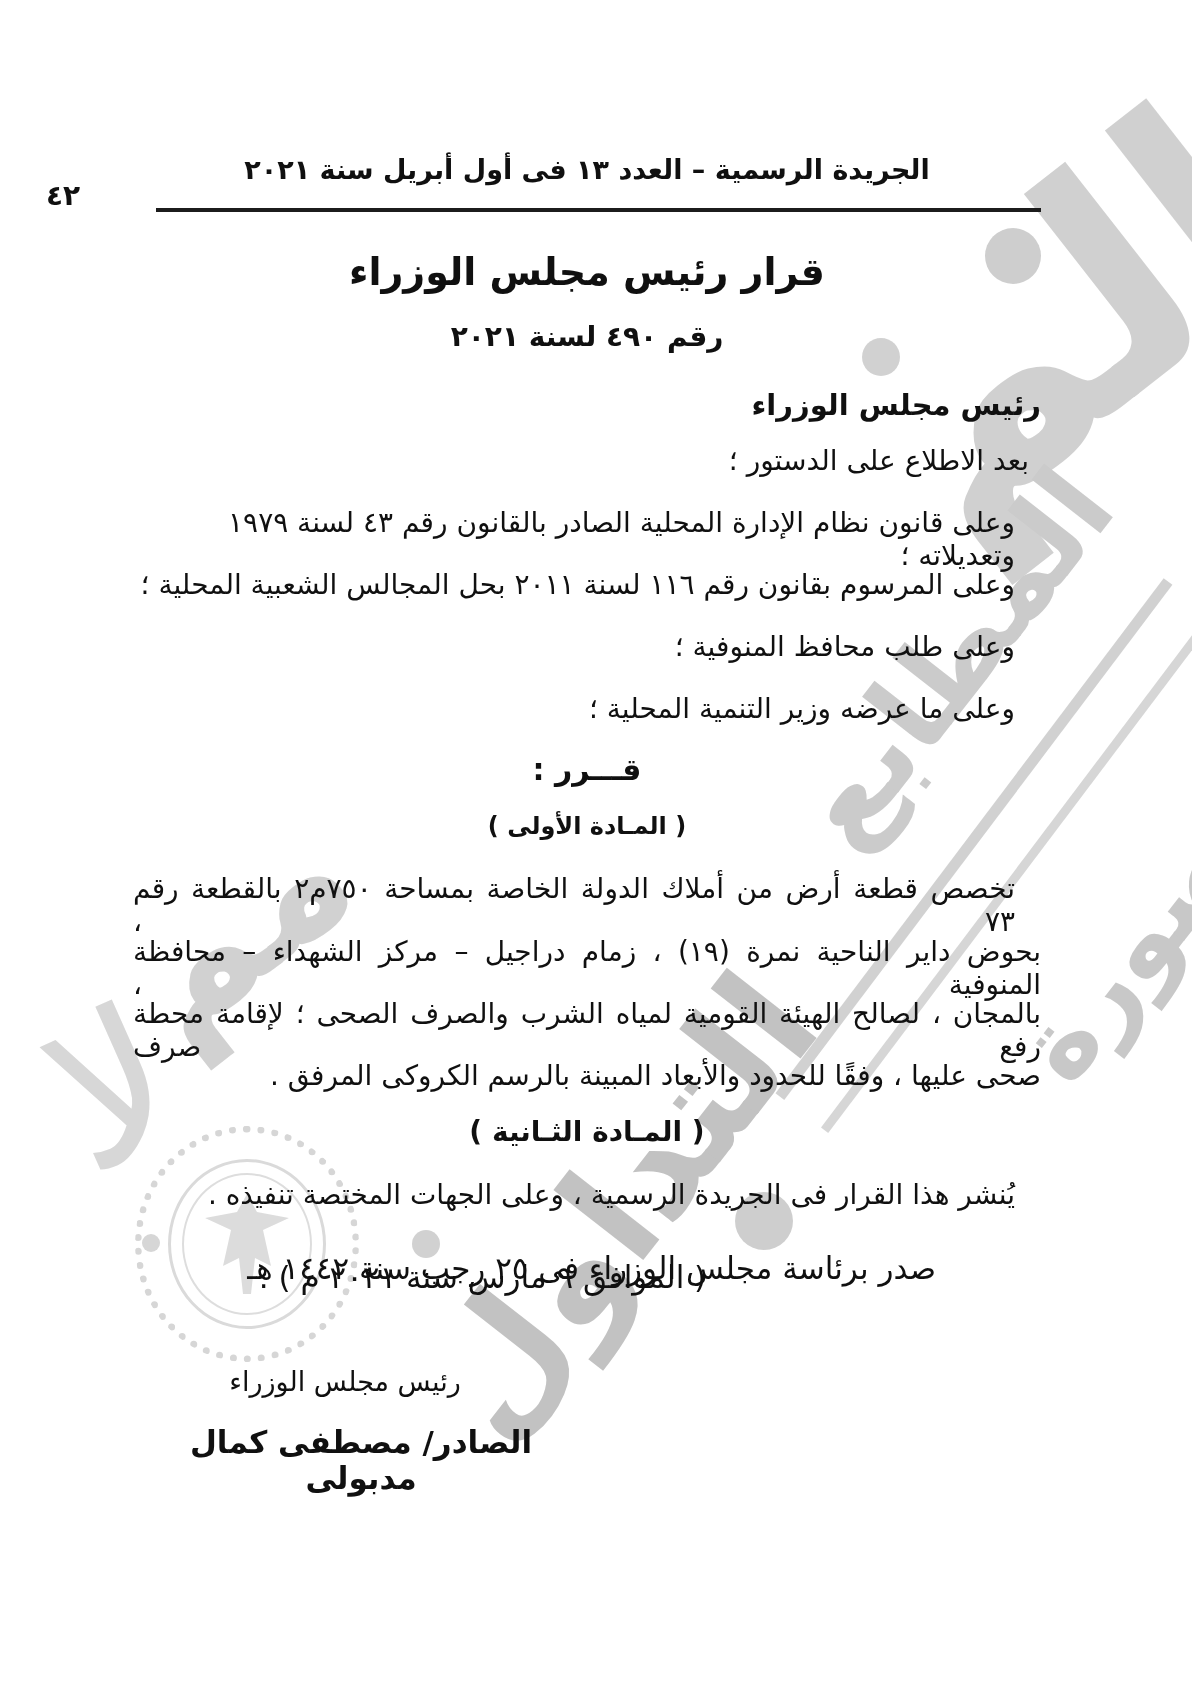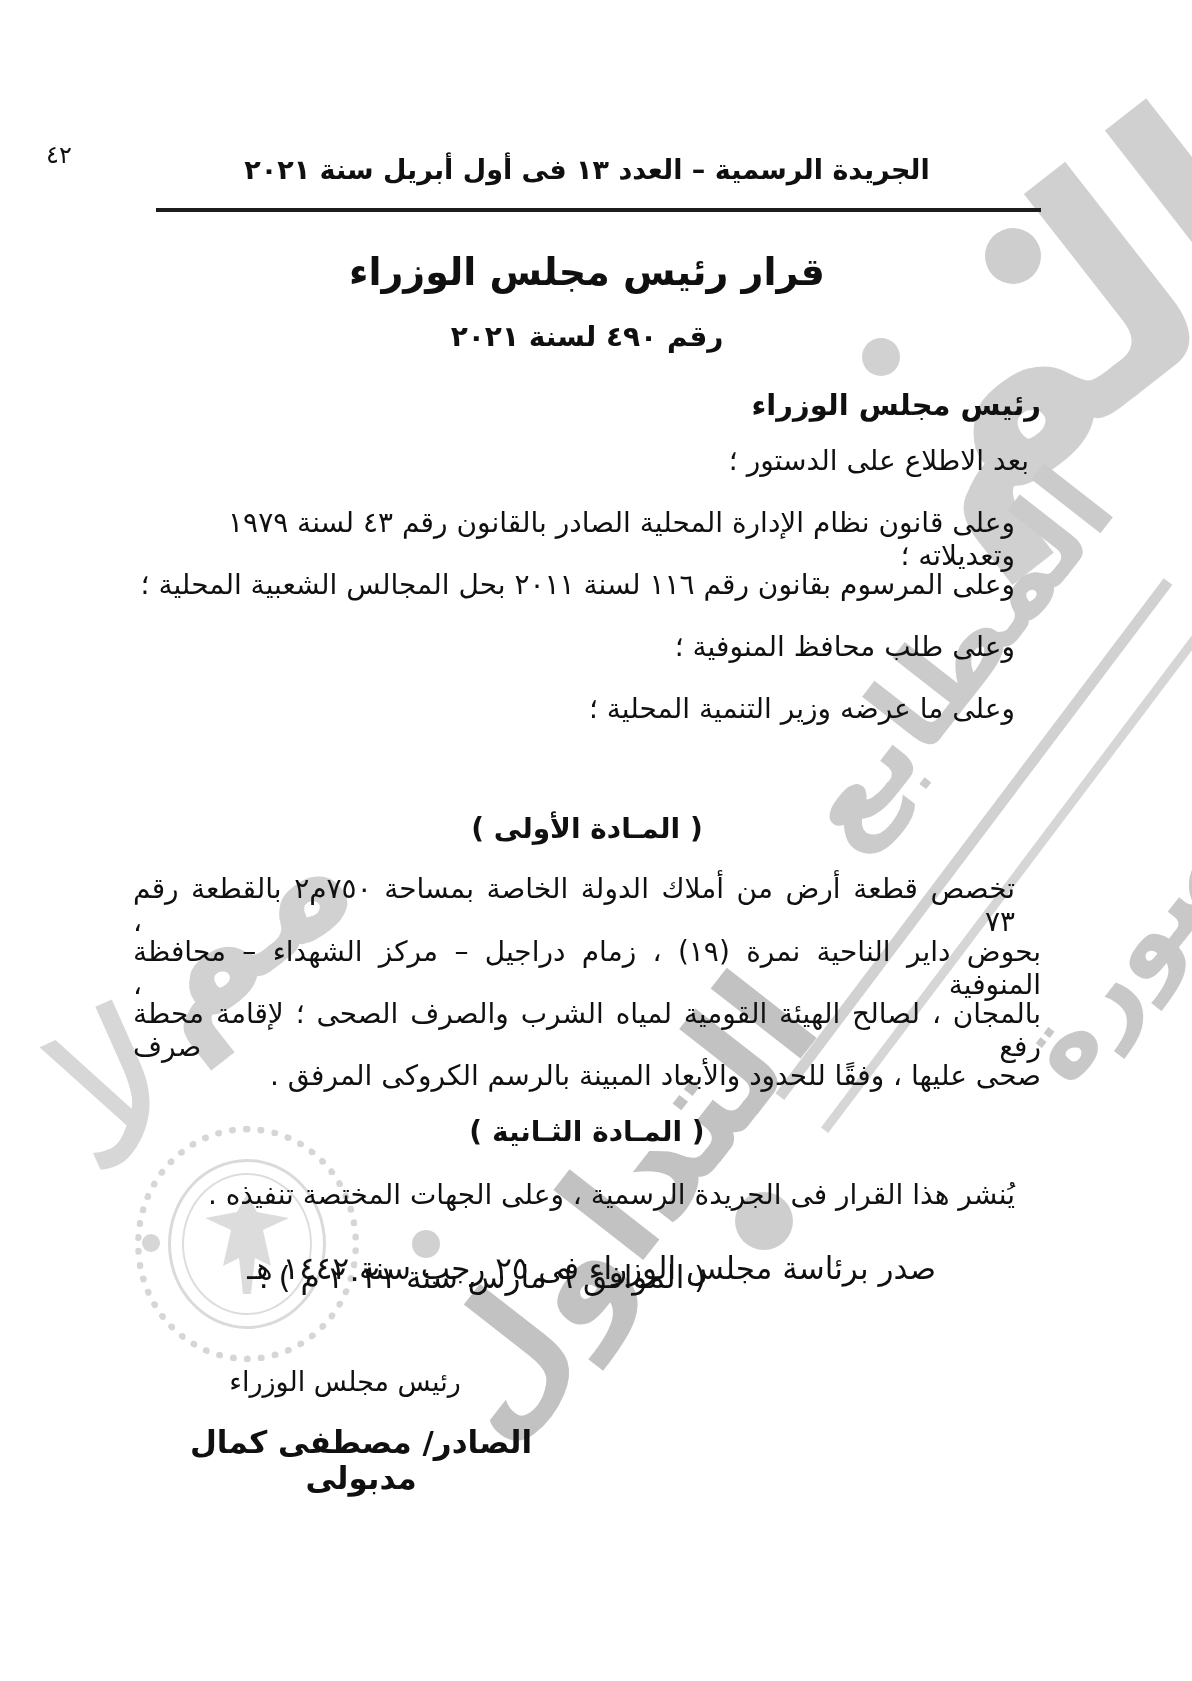--- a/index.html
+++ b/index.html
@@ -27,21 +27,21 @@
   .seal svg{position:absolute;left:50%;top:50%;transform:translate(-50%,-50%);}
 
   
   .content{position:absolute;inset:0;z-index:1;}
   .col{left:133px;width:908px;margin-top:12px;}
   .center{text-align:center;}
   .right{text-align:right;}
   .justify-line{text-align:justify;text-align-last:justify;}
 
   .hdr-phrase{font-size:27px;font-weight:bold;letter-spacing:0;}
-  .hdr-num{font-size:24px;font-weight:normal;}
+  .hdr-num{font-size:28px;font-weight:bold;margin-top:38px;}
   .rule{background:#1c1c1c;height:4px;}
   .doc-title{font-size:38px;font-weight:800;}
   .doc-subtitle{font-size:28px;font-weight:800;}
   .issuer{font-size:29px;font-weight:800;}
   .body-line{font-size:28px;}
   .bold-center{font-weight:800;}
   .date-line{font-size:31px;}
   .sig-title{font-size:27px;}
   .sig-name{font-size:31px;font-weight:800;}
 </style>
@@ -95,22 +95,23 @@
     <div class="abs col center doc-subtitle" style="top:308px;">رقم ٤٩٠ لسنة ٢٠٢١</div>
 
     <div class="abs col right issuer" style="top:376px;">رئيس مجلس الوزراء</div>
 
     <div class="abs col right body-line" style="top:432px;padding-right:12px;box-sizing:border-box;">بعد الاطلاع على الدستور ؛</div>
     <div class="abs col right body-line" style="top:494px;padding-right:26px;box-sizing:border-box;">وعلى قانون نظام الإدارة المحلية الصادر بالقانون رقم ٤٣ لسنة ١٩٧٩ وتعديلاته ؛</div>
     <div class="abs col right body-line" style="top:556px;padding-right:26px;box-sizing:border-box;">وعلى المرسوم بقانون رقم ١١٦ لسنة ٢٠١١ بحل المجالس الشعبية المحلية ؛</div>
     <div class="abs col right body-line" style="top:680px;padding-right:26px;box-sizing:border-box;">وعلى ما عرضه وزير التنمية المحلية ؛</div>
     <div class="abs col right body-line" style="top:618px;padding-right:26px;box-sizing:border-box;">وعلى طلب محافظ المنوفية ؛</div>
 
+    <div class="abs col center bold-center" style="top:740px;font-size:30px;">قـــرر :</div>
 
-    <div class="abs col center bold-center" style="top:800px;font-size:28px;">( المـادة الأولى )</div>
+    <div class="abs col center bold-center" style="top:800px;font-size:24px;">( المـادة الأولى )</div>
 
     <div class="abs col body-line justify-line" style="top:860px;padding-right:26px;box-sizing:border-box;">تخصص قطعة أرض من أملاك الدولة الخاصة بمساحة ٧٥٠م٢ بالقطعة رقم ٧٣ ،</div>
     <div class="abs col body-line justify-line" style="top:923px;">بحوض داير الناحية نمرة (١٩) ، زمام دراجيل – مركز الشهداء – محافظة المنوفية ،</div>
     <div class="abs col body-line justify-line" style="top:985px;">بالمجان ، لصالح الهيئة القومية لمياه الشرب والصرف الصحى ؛ لإقامة محطة رفع صرف</div>
     <div class="abs col right body-line" style="top:1047px;">صحى عليها ، وفقًا للحدود والأبعاد المبينة بالرسم الكروكى المرفق .</div>
 
     <div class="abs col center bold-center" style="top:1103px;font-size:28px;">( المـادة الثـانية )</div>
     <div class="abs col right body-line" style="top:1166px;padding-right:26px;box-sizing:border-box;">يُنشر هذا القرار فى الجريدة الرسمية ، وعلى الجهات المختصة تنفيذه .</div>
 
     <div class="abs col right date-line" style="top:1238px;padding-right:105px;box-sizing:border-box;">صدر برئاسة مجلس الوزراء فى ٢٥ رجب سنة ١٤٤٢ هـ</div>

